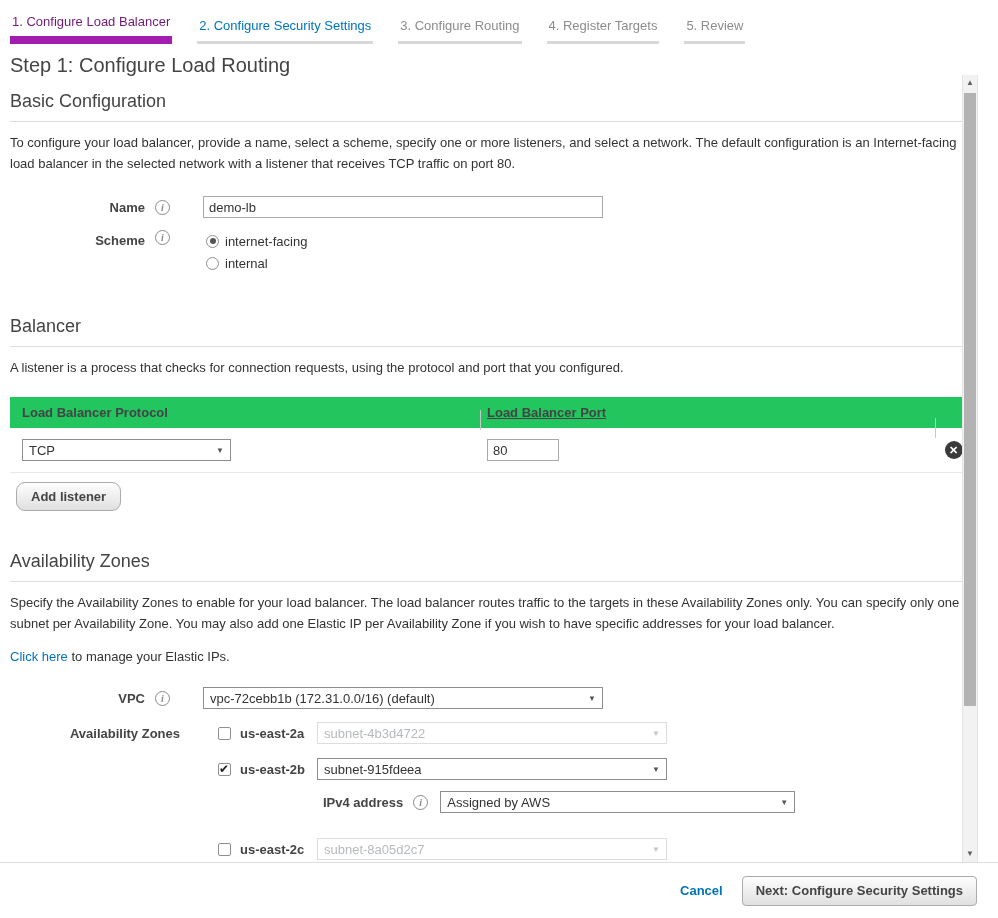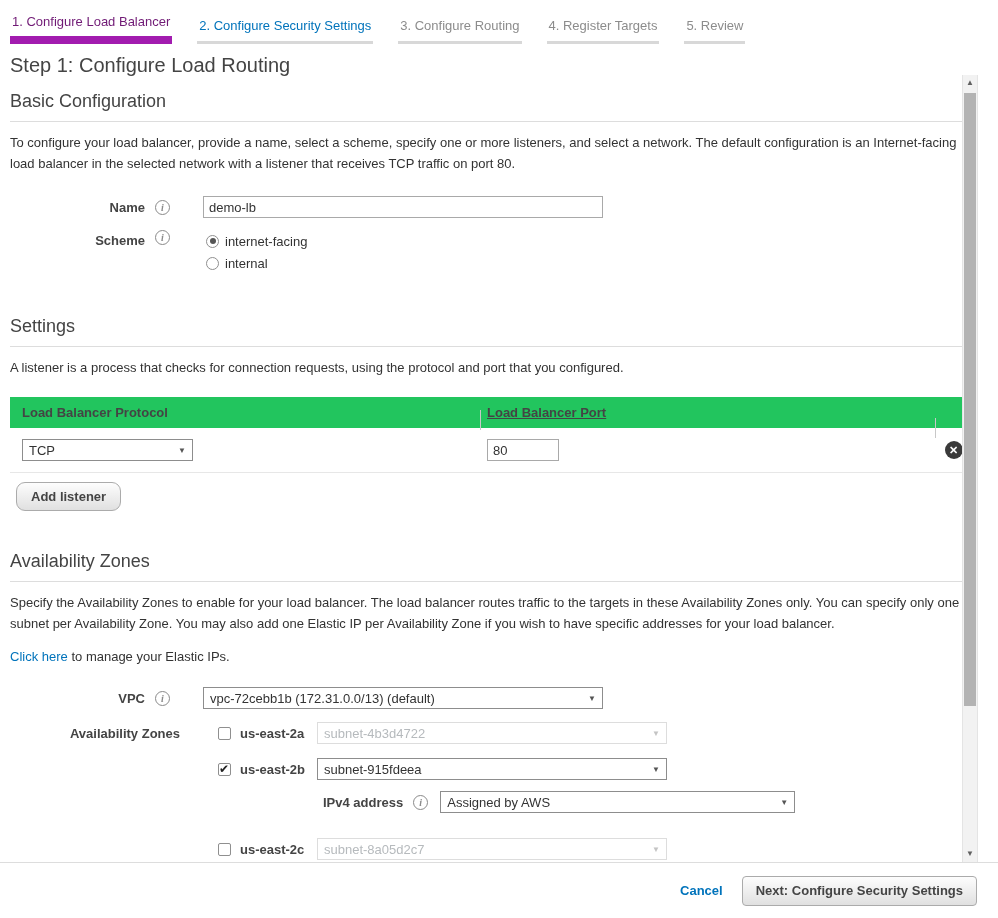--- a/index.html
+++ b/index.html
@@ -53,21 +53,21 @@
 
   
   .ltable { margin-top:19px; border-bottom:1px solid #e7e7e7; }
   .lt-head { display:flex; height:31px; background:#22c55e; align-items:center; font-weight:bold; color:#444;justify-content:space-between; }
   .lt-row  { display:flex; height:44px; background:#fff; align-items:center; }
   .col-protocol { width:470px; padding-left:12px; flex:none; }
   .col-port { width:455px; padding-left:7px; flex:none; position:relative;text-decoration:underline; }
   .col-del  { width:37px; flex:none; position:relative; text-align:center; }
   .lt-head .col-port::before, .lt-head .col-del::before {
       content:""; position:absolute; left:0; top:5px; height:20px; width:1px; background:#c8c8c8; }
-  .protocol-select { width:171px; }
+  .protocol-select { width:209px; }
   .port-input { width:72px; }
   .del-icon { display:inline-block; width:18px; height:18px; border-radius:50%; background:#3a3a3a; color:#fff;
               font-size:11px; font-weight:bold; line-height:18px; text-align:center; cursor:pointer; }
 
   .btn { display:inline-block; background:linear-gradient(#fdfdfd,#e0e0e0); border:1px solid #ababab; border-radius:4px;
          color:#444; font-weight:bold; font-size:13px; cursor:pointer; }
   .add-listener-btn { margin:9px 0 0 6px; height:29px; padding:0 14px;border-radius:9px; }
 
   
   .click-line { margin-top:15px; }
@@ -135,21 +135,21 @@
           <span>internet-facing</span>
         </label>
         <label class="radio-line">
           <input type="radio" name="scheme" style="">
           <span>internal</span>
         </label>
       </div>
     </div>
 
     
-    <h2 class="h2-listeners">Settings</h2>
+    <h2 class="h2-listeners">Balancer</h2>
     <p class="desc">A listener is a process that checks for connection requests, using the protocol and port that you configured.</p>
 
     <div class="ltable">
       <div class="lt-head">
         <div class="col-protocol">Load Balancer Protocol</div>
         <div class="col-port">Load Balancer Port</div>
         <div class="col-del"></div>
       </div>
       <div class="lt-row">
         <div class="col-protocol">
@@ -175,21 +175,21 @@
 
     <p class="click-line">
       <a class="link">Click here</a>
       <span>to manage your Elastic IPs.</span>
     </p>
 
     <div class="form-row row-vpc">
       <span class="label-col">VPC</span>
       <span class="info-icon">i</span>
       <div class="select vpc-select">
-        <span>vpc-72cebb1b (172.31.0.0/13) (default)</span>
+        <span>vpc-72cebb1b (172.31.0.0/16) (default)</span>
         <span class="arrow">▼</span>
       </div>
     </div>
 
     
     <div class="az-row">
       <span class="label-col-wide">Availability Zones</span>
       <input type="checkbox" class="az-check" style="">
       <span class="az-name">us-east-2a</span>
       <div class="select subnet-select disabled">

